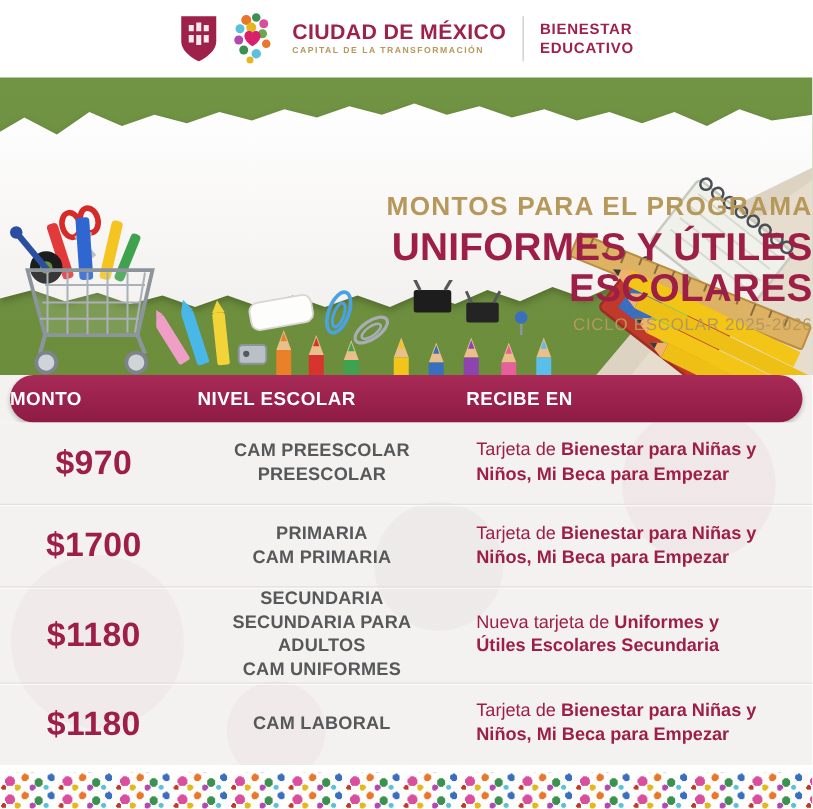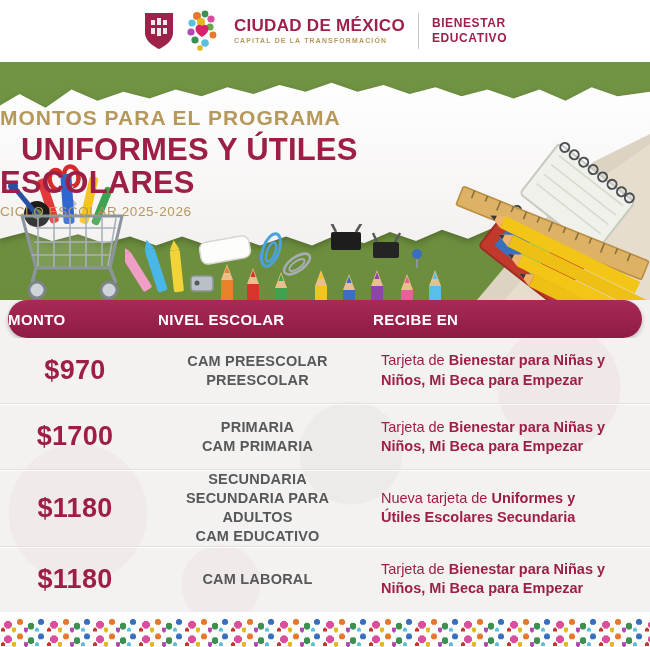--- a/index.html
+++ b/index.html
@@ -20,21 +20,21 @@
   .program-text { color:#9d2148; font-weight:bold; font-size:12px; letter-spacing:.6px; line-height:1.25; }
 
   
   .hero { height:238px; position:relative; background:linear-gradient(180deg,#719344 0%, #6b8d3c 100%); overflow:hidden; }
   .paper-wrap { position:absolute; left:0; top:14px; width:650px; height:226px; filter:drop-shadow(0 3px 3px rgba(40,50,20,.35)); z-index:1; }
   .paper {
     width:100%; height:100%;
     background:linear-gradient(180deg,#ffffff 0%, #f6f4f3 60%, #efedec 100%);
     clip-path:polygon(0% 13%,3% 8%,7% 14%,11% 6%,15% 11%,19% 7%,23% 10%,27% 6%,31% 9%,35% 5%,39% 8%,43% 4%,47% 7%,51% 3%,55% 7%,59% 4%,63% 8%,67% 5%,71% 9%,75% 6%,79% 10%,83% 6%,87% 11%,91% 5%,95% 9%,100% 7%,100% 64%,96% 68%,92% 64%,88% 70%,84% 66%,80% 71%,76% 67%,72% 72%,68% 68%,64% 73%,60% 69%,56% 74%,52% 70%,48% 75%,44% 71%,40% 75%,36% 71%,32% 75%,28% 71%,24% 75%,20% 71%,16% 74%,12% 70%,8% 73%,4% 69%,0% 72%);
   }
-  .hero-text { position:absolute; left:0; width:100%; text-align:left; z-index:3; }
+  .hero-text { position:absolute; left:0; width:100%; text-align:right; z-index:3;margin-top:48px; }
   .kicker { top:44px; color:#b6985a; font-weight:bold; font-size:21px; letter-spacing:1px; }
   .title1 { top:70px; color:#9d1f45; font-weight:bold; font-size:31px; letter-spacing:.2px;padding-left:21px; }
   .title2 { top:103px; color:#9d1f45; font-weight:bold; font-size:31px; letter-spacing:.2px; }
   .cycle  { top:142px; color:#b6985a; font-weight:normal; font-size:13.5px; letter-spacing:.6px; }
 
   .deco { position:absolute; z-index:2; }
   .deco-cart { left:4px; top:100px; width:140px; height:140px; }
   .deco-mid  { left:125px; top:162px; width:345px; height:76px; }
   .deco-right{ left:425px; top:72px; width:225px; height:166px; }
 
@@ -333,21 +333,21 @@
           <div>CAM PRIMARIA</div>
         </div>
       <div class="recibe"><span>Tarjeta de </span><span class="b">Bienestar para Niñas y Niños, Mi Beca para Empezar</span></div>
     </div>
 
     <div class="trow">
       <div class="amount">$1180</div>
       <div class="levels">
           <div>SECUNDARIA</div>
           <div>SECUNDARIA PARA ADULTOS</div>
-          <div>CAM EDUCATIVO</div>
+          <div>CAM UNIFORMES</div>
         </div>
       <div class="recibe"><span>Nueva tarjeta de </span><span class="b">Uniformes y Útiles Escolares Secundaria</span></div>
     </div>
 
     <div class="trow">
       <div class="amount">$1180</div>
       <div class="levels">
           <div>CAM LABORAL</div>
         </div>
       <div class="recibe"><span>Tarjeta de </span><span class="b">Bienestar para Niñas y Niños, Mi Beca para Empezar</span></div>

